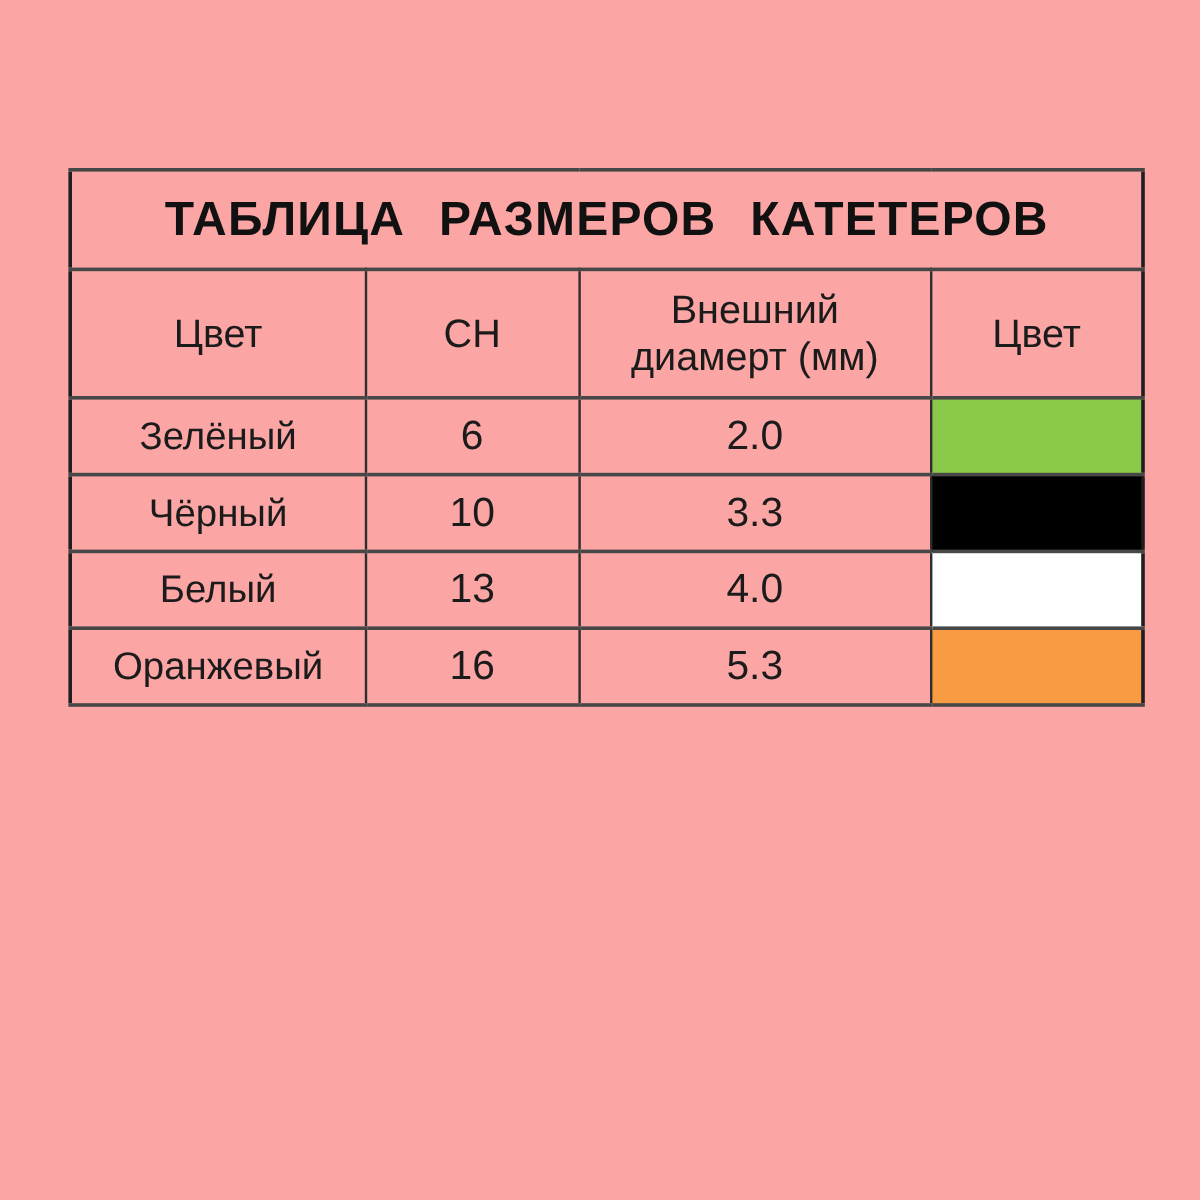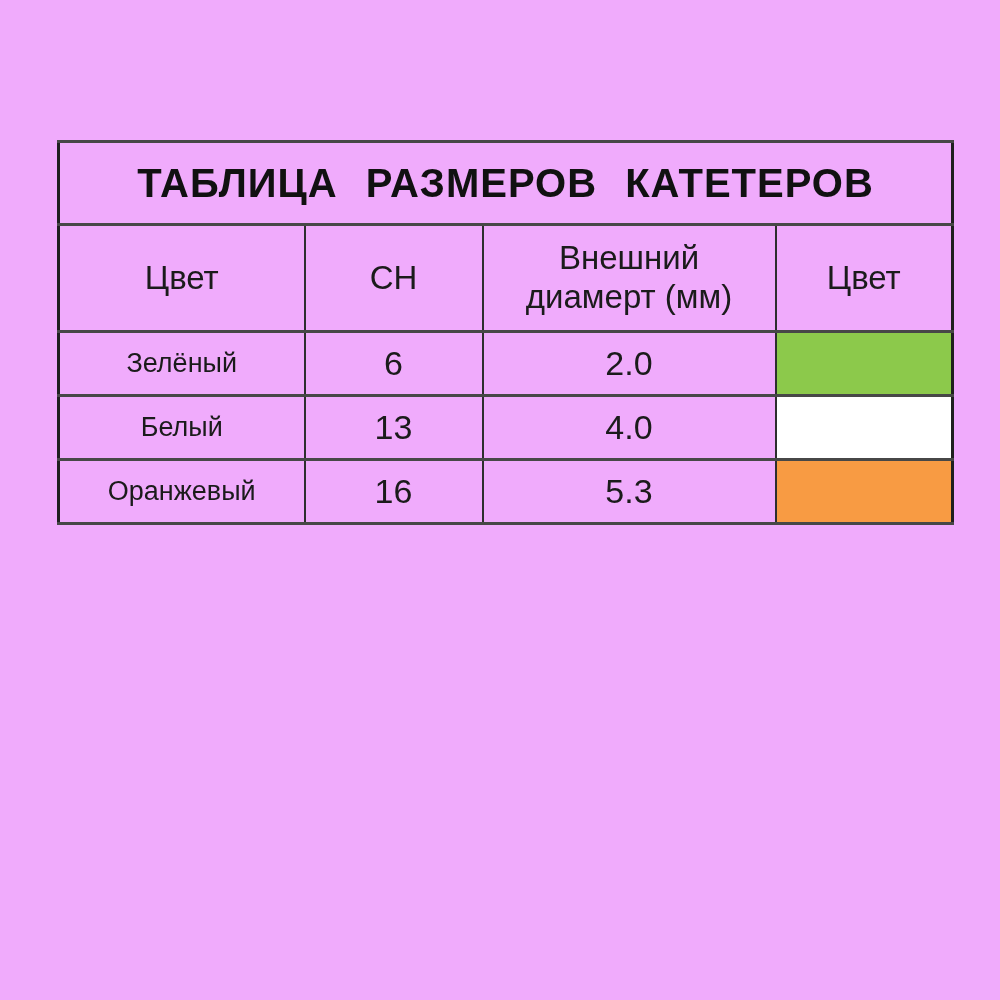--- a/index.html
+++ b/index.html
@@ -4,21 +4,21 @@
 <style>
   html, body {
     margin: 0;
     padding: 0;
     background: #ffffff;
   }
   .page {
     position: relative;
     width: 1000px;
     height: 1000px;
-    background: #f0abfc;
+    background: #fca5a5;
     font-family: "Liberation Sans", sans-serif;
     color: #1b1b1b;
     overflow: hidden;
   }
   table.size-table {
     position: absolute;
     left: 57px;
     top: 140px;
     width: 894px;
     border-collapse: collapse;
@@ -51,21 +51,21 @@
   tr.header-row th {
     height: 104px;
     font-size: 33px;
   }
   tr.header-row .hline {
     display: block;
     line-height: 1.18;
   }
   tr.data-row td {
     height: 61px;
-    font-size: 27px;
+    font-size: 32px;
   }
   tr.data-row td.num {
     font-size: 34px;
   }
   td.swatch {
     padding: 0;
   }
 </style>
 </head>
 <body>
@@ -93,20 +93,26 @@
       </tr>
     </thead>
     <tbody>
       <tr class="data-row">
         <td class="name">Зелёный</td>
         <td class="num">6</td>
         <td class="num">2.0</td>
         <td class="swatch" style="background-color: rgb(140, 201, 75);"></td>
       </tr>
       <tr class="data-row">
+        <td class="name">Чёрный</td>
+        <td class="num">10</td>
+        <td class="num">3.3</td>
+        <td class="swatch" style="background-color: rgb(0, 0, 0);"></td>
+      </tr>
+      <tr class="data-row">
         <td class="name">Белый</td>
         <td class="num">13</td>
         <td class="num">4.0</td>
         <td class="swatch" style="background-color: rgb(255, 255, 255);"></td>
       </tr>
       <tr class="data-row">
         <td class="name">Оранжевый</td>
         <td class="num">16</td>
         <td class="num">5.3</td>
         <td class="swatch" style="background-color: rgb(248, 155, 67);"></td>

